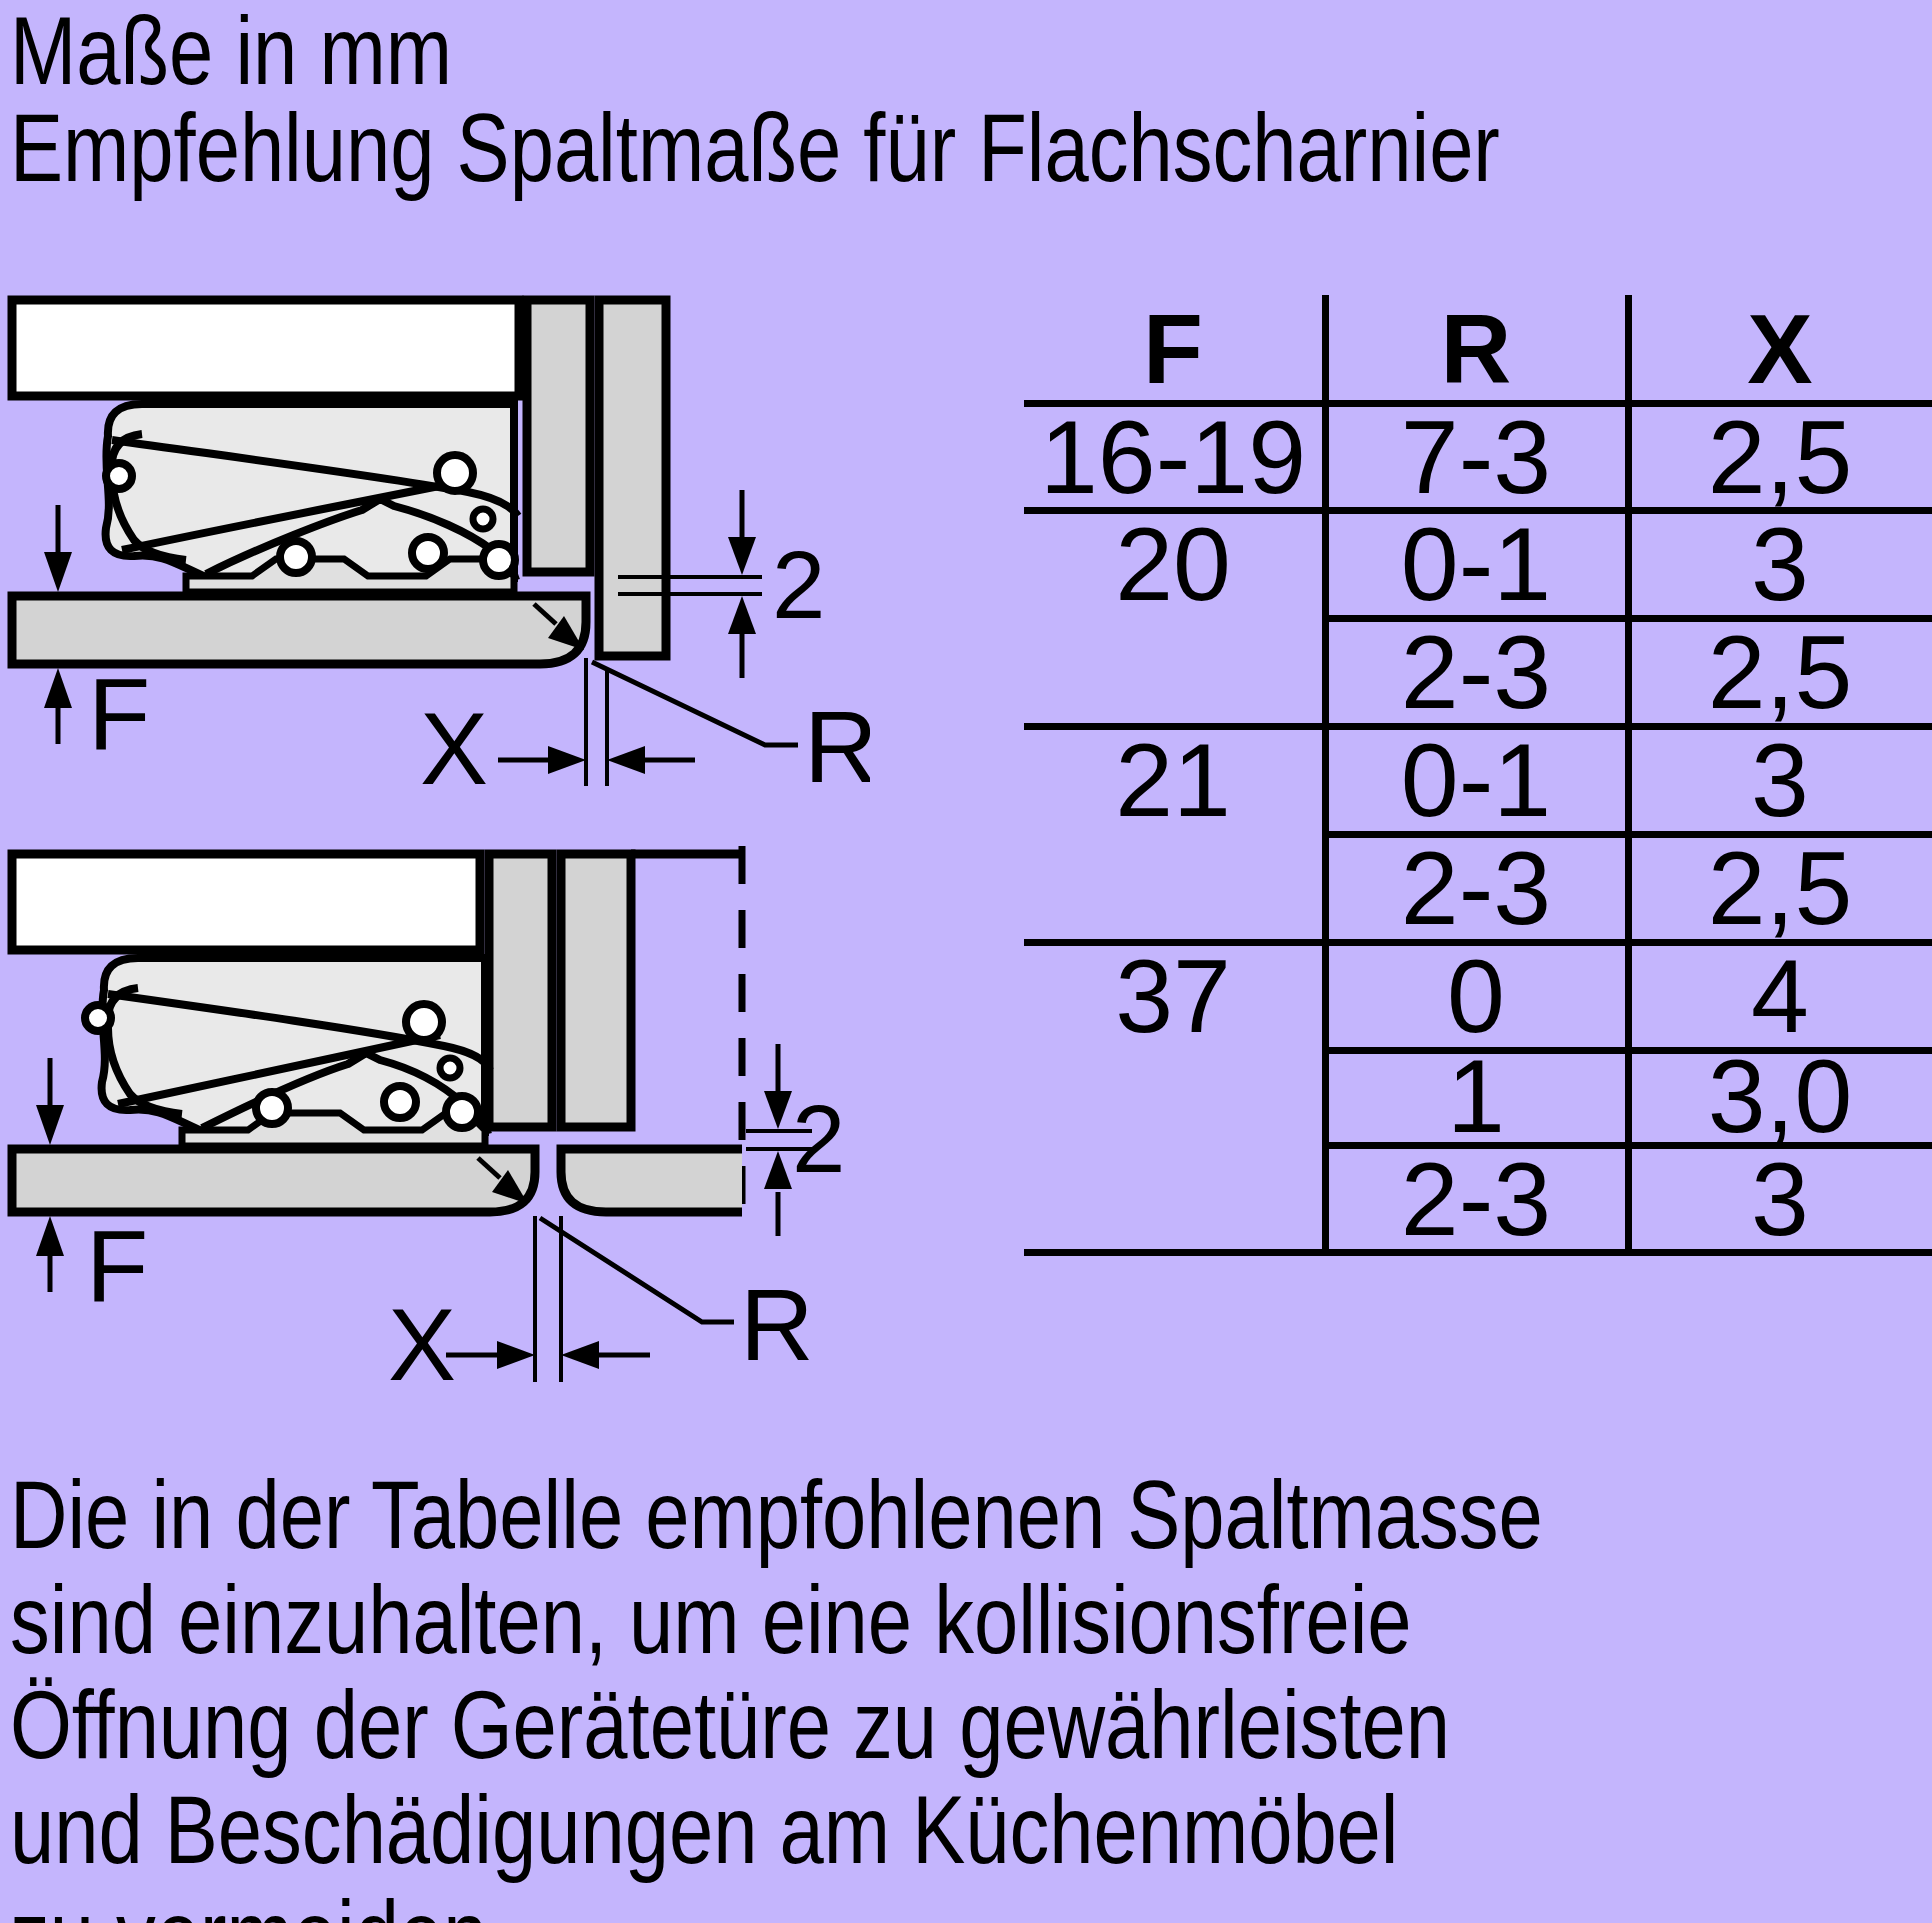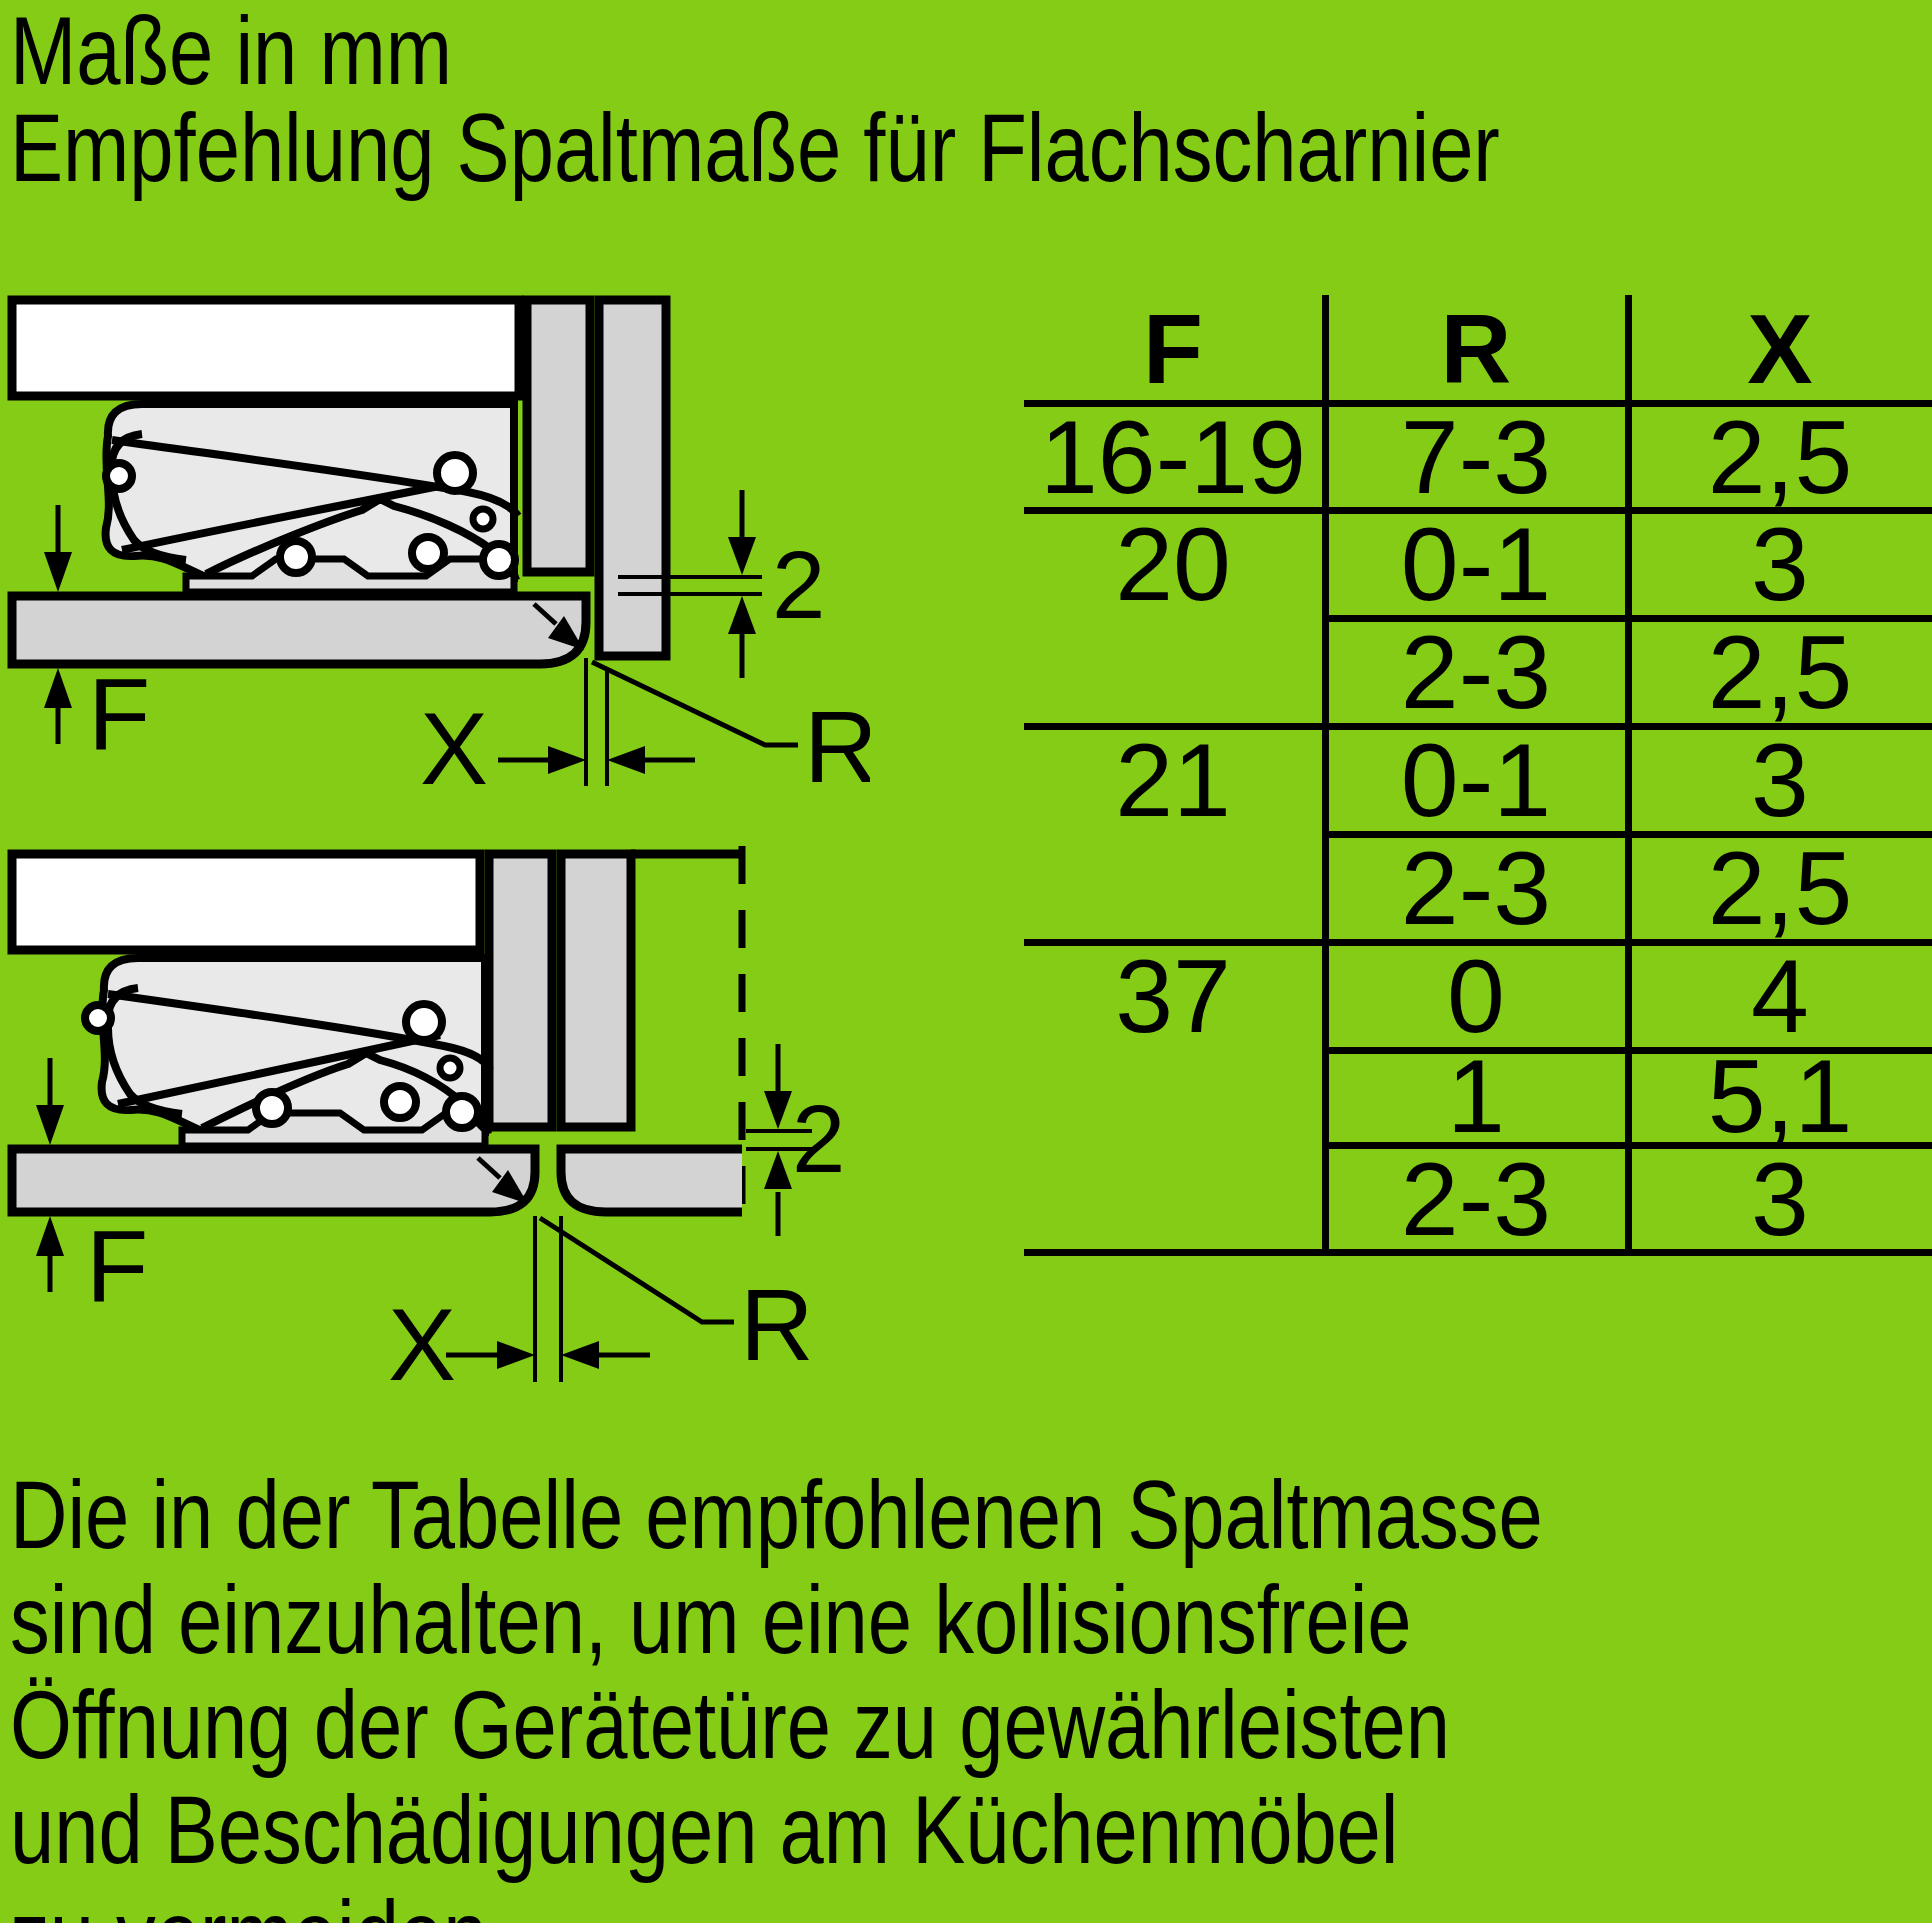--- a/index.html
+++ b/index.html
@@ -1,16 +1,16 @@
 <!DOCTYPE html>
 <html><head>
 <meta charset="utf-8">
 <style>
   html,body{margin:0;padding:0;background:#fff;}
-  .page{position:relative;width:1932px;height:1923px;background:#84cc16;overflow:hidden;
+  .page{position:relative;width:1932px;height:1923px;background:#c4b5fd;overflow:hidden;
         font-family:"Liberation Sans", sans-serif;color:#000;}
   .condensed{transform:scaleX(0.82);transform-origin:0 0;}
   .title-block{position:absolute;left:10px;top:2px;font-size:97px;line-height:97px;white-space:nowrap;}
   .footer-block{position:absolute;left:10px;top:1462px;font-size:97px;line-height:105px;white-space:nowrap;}
   .tline{position:absolute;background:#000;}
   .cell{position:absolute;font-size:104px;transform:translate(-50%,-50%);white-space:nowrap;}
   .hcell{position:absolute;font-size:98px;font-weight:bold;transform:translate(-50%,-50%);}
   svg{position:absolute;left:0;}
   svg text{font-family:"Liberation Sans", sans-serif;}
 </style>
@@ -175,21 +175,21 @@
     <span class="cell" style="left:1780px;top:780px">3</span>
 
     <span class="cell" style="left:1476px;top:888px">2-3</span>
     <span class="cell" style="left:1780px;top:888px">2,5</span>
 
     <span class="cell" style="left:1173px;top:996px">37</span>
     <span class="cell" style="left:1476px;top:996px">0</span>
     <span class="cell" style="left:1780px;top:996px">4</span>
 
     <span class="cell" style="left:1476px;top:1096px">1</span>
-    <span class="cell" style="left:1780px;top:1096px">5,1</span>
+    <span class="cell" style="left:1780px;top:1096px">3,0</span>
 
     <span class="cell" style="left:1476px;top:1199px">2-3</span>
     <span class="cell" style="left:1780px;top:1199px">3</span>
   </div>
 
   <div class="footer-block condensed">
     <div>Die in der Tabelle empfohlenen Spaltmasse</div>
     <div>sind einzuhalten, um eine kollisionsfreie</div>
     <div>Öffnung der Gerätetüre zu gewährleisten</div>
     <div>und Beschädigungen am Küchenmöbel</div>

